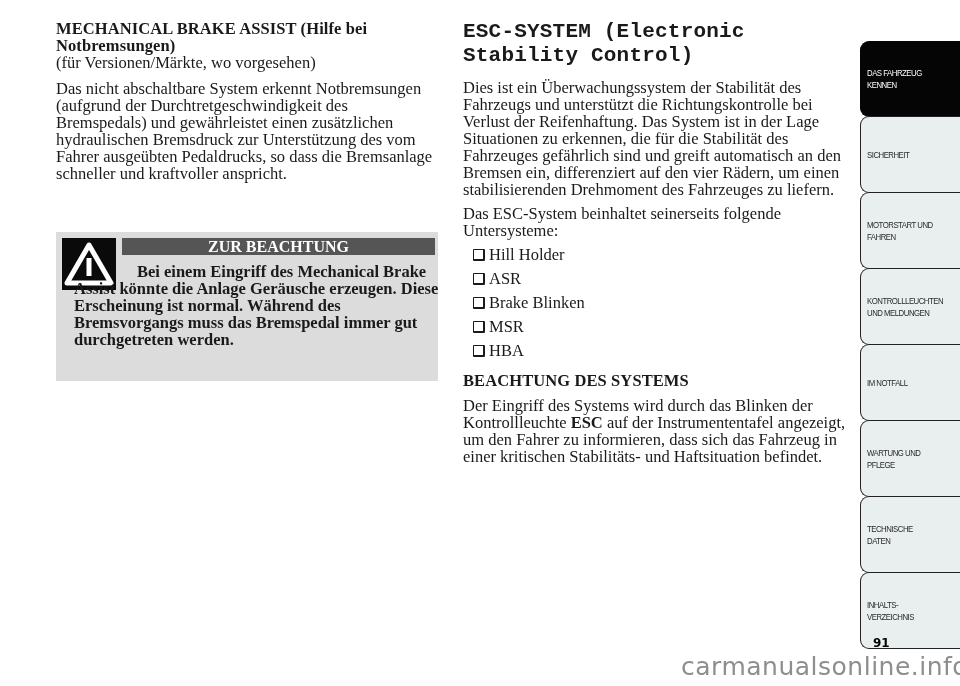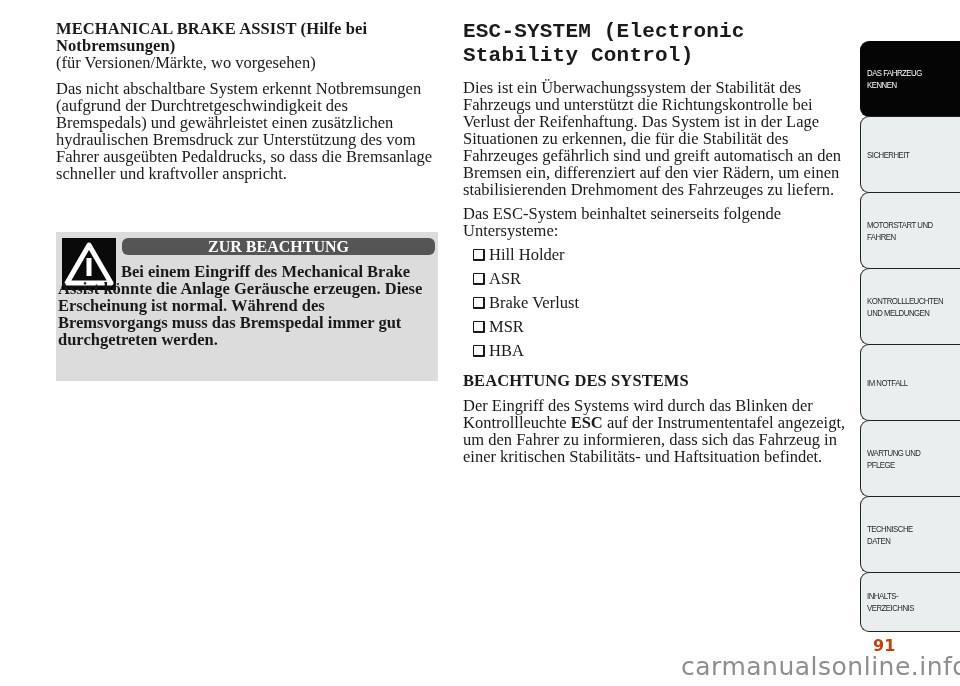--- a/index.html
+++ b/index.html
@@ -20,24 +20,24 @@
     .note {
       position: absolute; left: 56px; top: 232px; width: 382px; height: 149px;
       background: #dcdcdc;
     }
     .note-icon {
       position: absolute; left: 6px; top: 6px; width: 54px; height: 52px; background: #0a0a0a;
     }
     .note-title {
       position: absolute; left: 66px; top: 6px; width: 313px; height: 17px;
       background: #555555; color: #ffffff; text-align: center;
-      font-family: "Liberation Serif", serif; font-weight: bold; font-size: 16px; line-height: 17px; border-radius: 6px;
+      font-family: "Liberation Serif", serif; font-weight: bold; font-size: 16px; line-height: 17px;
     }
     .note-text {
-      position: absolute; left: 2px; top: 31px; width: 378px;
+      position: absolute; left: 18px; top: 31px; width: 378px;
       font-family: "Liberation Serif", serif; font-weight: bold; font-size: 16.5px; line-height: 17px;
       text-indent: 0;
     }
     .note-text .indent { display: inline-block; width: 63px; }
 
     ul.checklist { list-style: none; margin: 0; padding: 0; }
     ul.checklist li {
       font-family: "Liberation Serif", serif; font-size: 16.5px; line-height: 17px; margin: 0 0 7px 10px;
       display: flex; align-items: center;
     }
@@ -53,21 +53,21 @@
       background: #e9eeee; color: #2a2a2a;
       display: flex; align-items: center; padding-left: 6px;
       font-family: "Liberation Sans", sans-serif; font-size: 9.5px; line-height: 12px;
       letter-spacing: -0.6px; transform-origin: left center; margin-top: 14px;
     }
     .tab.active { background: #050505; color: #ffffff; border-color: #050505; }
     .tab span { display: block; transform: scaleX(0.82); transform-origin: left center; white-space: pre-line; width: 120px; }
 
     .page-number {
       position: absolute; left: 873px; top: 636px; font-family: "DejaVu Sans", sans-serif;
-      font-weight: bold; font-size: 16px; color: #c2410c;
+      font-weight: bold; font-size: 12px; color: #000000;
     }
     .watermark {
       position: absolute; left: 681px; top: 652px; font-family: "DejaVu Sans", sans-serif;
       font-size: 25px; color: #8e8e8e; letter-spacing: 0.5px;
     }
   </style>
 </head>
 <body>
 
 <div class="col col-left">
@@ -99,21 +99,21 @@
     <li>
         <span class="box-icon"></span>
         <span>Hill Holder</span>
       </li>
     <li>
         <span class="box-icon"></span>
         <span>ASR</span>
       </li>
     <li>
         <span class="box-icon"></span>
-        <span>Brake Verlust</span>
+        <span>Brake Blinken</span>
       </li>
     <li>
         <span class="box-icon"></span>
         <span>MSR</span>
       </li>
     <li>
         <span class="box-icon"></span>
         <span>HBA</span>
       </li>
   </ul>
@@ -143,20 +143,20 @@
       <span>IM NOTFALL</span>
     </div>
   <div class="tab" style="top:379px;height:77px">
       <span>WARTUNG UND
 PFLEGE</span>
     </div>
   <div class="tab" style="top:455px;height:77px">
       <span>TECHNISCHE
 DATEN</span>
     </div>
-  <div class="tab" style="top:531px;height:60px">
+  <div class="tab" style="top:531px;height:77px">
       <span>INHALTS-
 VERZEICHNIS</span>
     </div>
 </div>
 
 <div class="page-number">91</div>
 <div class="watermark">carmanualsonline.info</div>
 
 </body></html>

